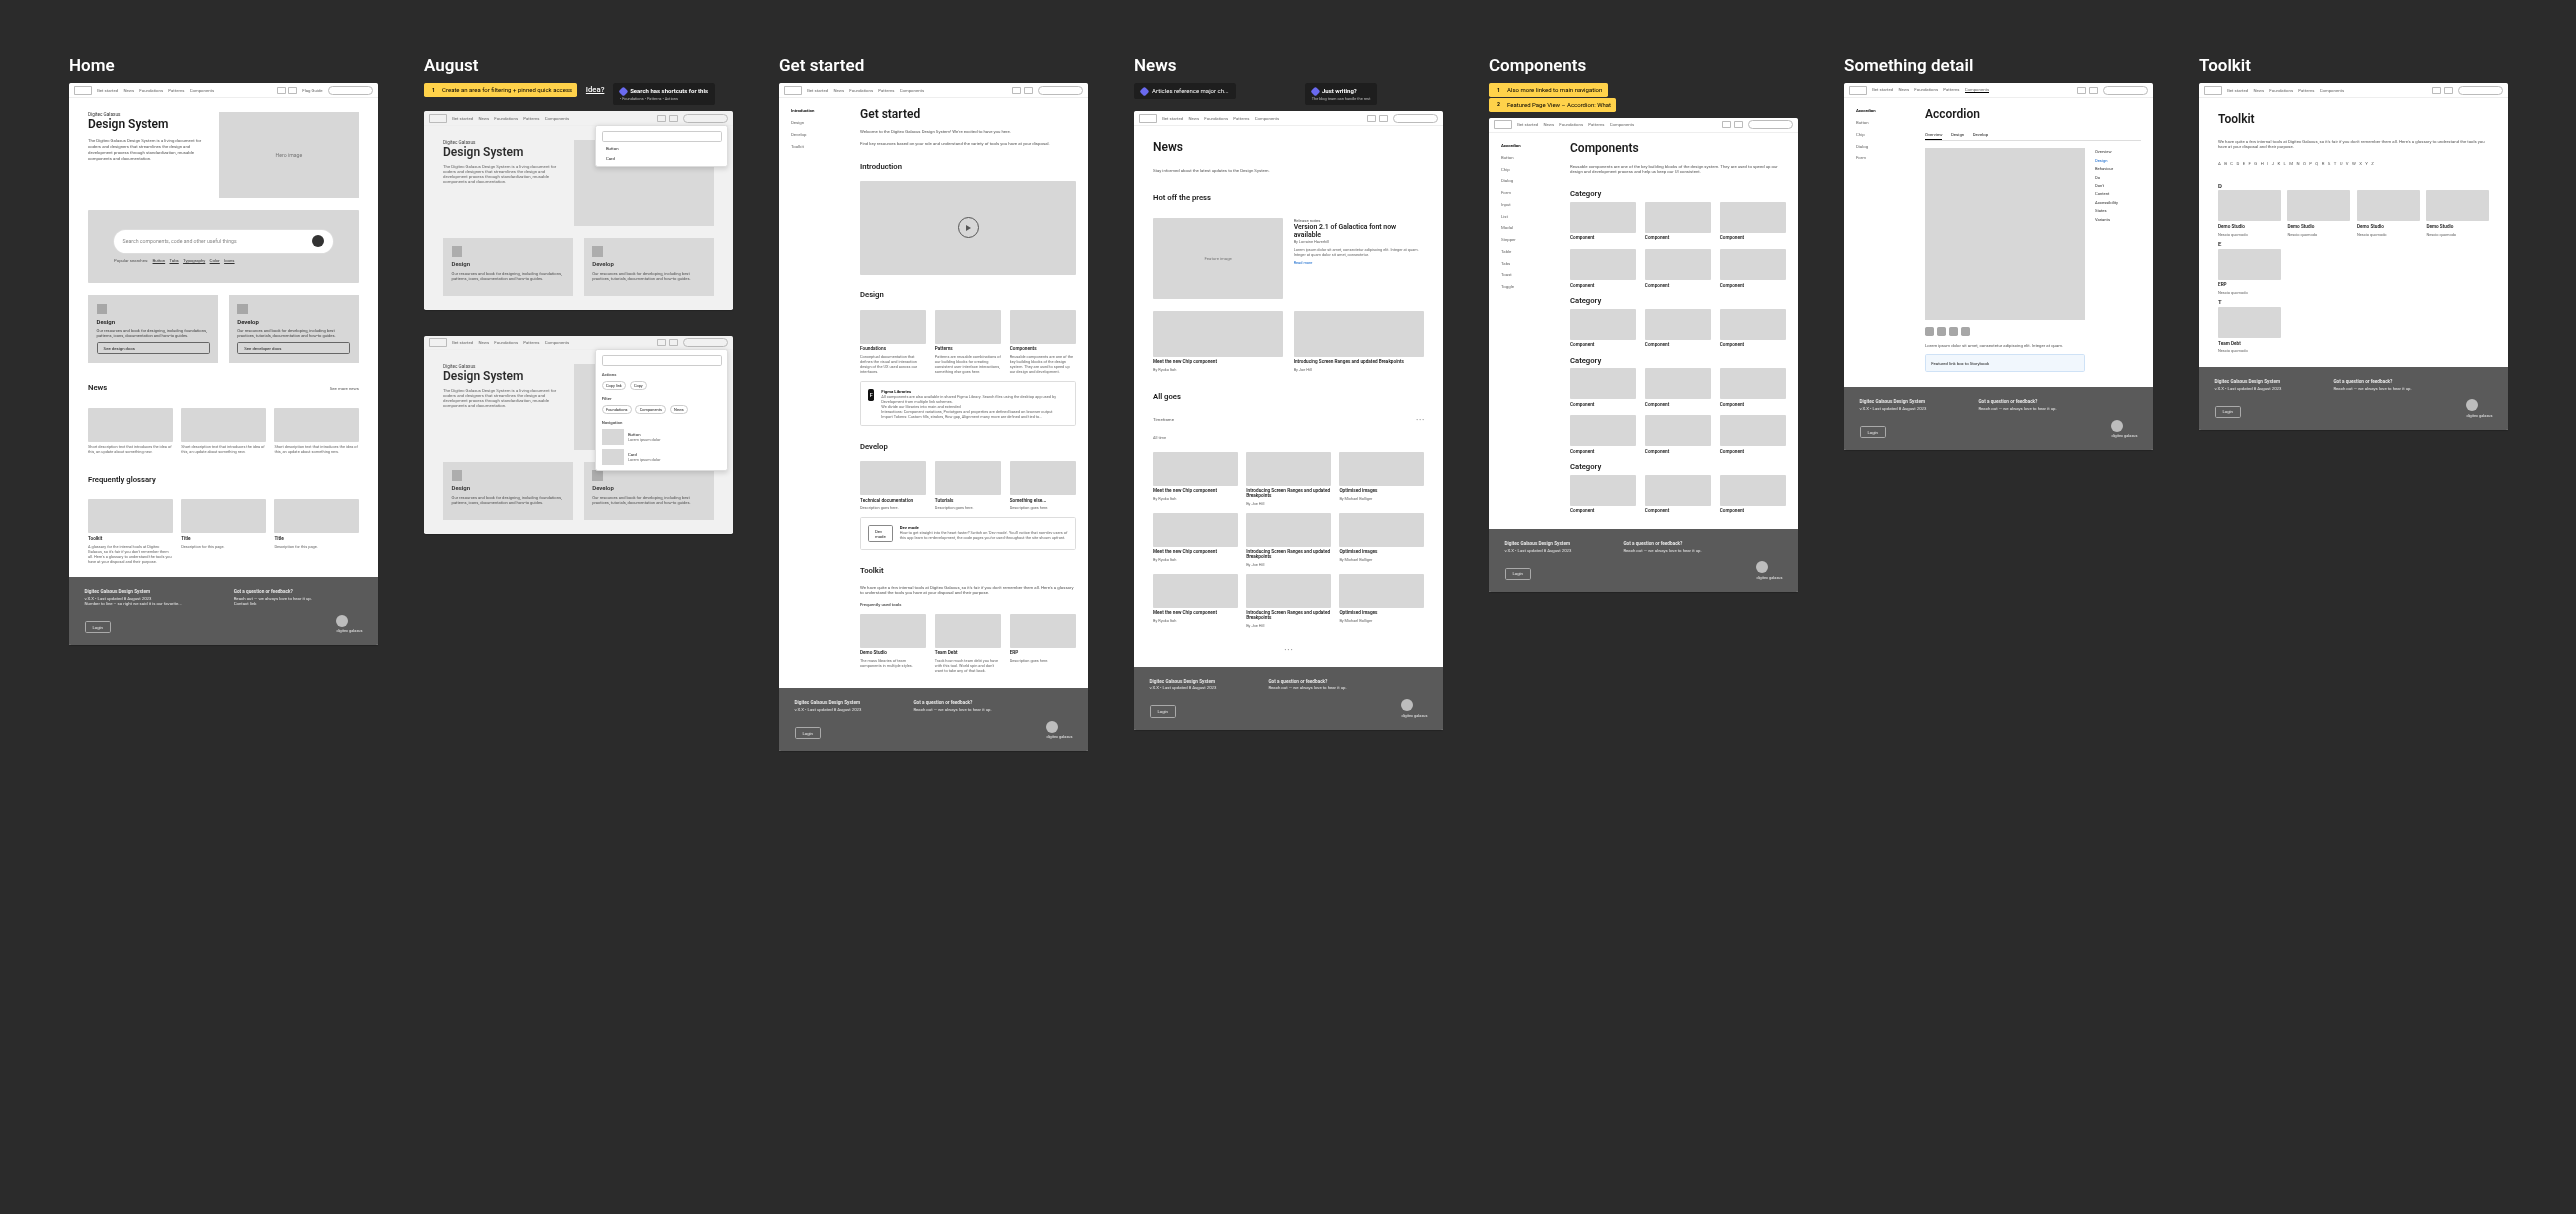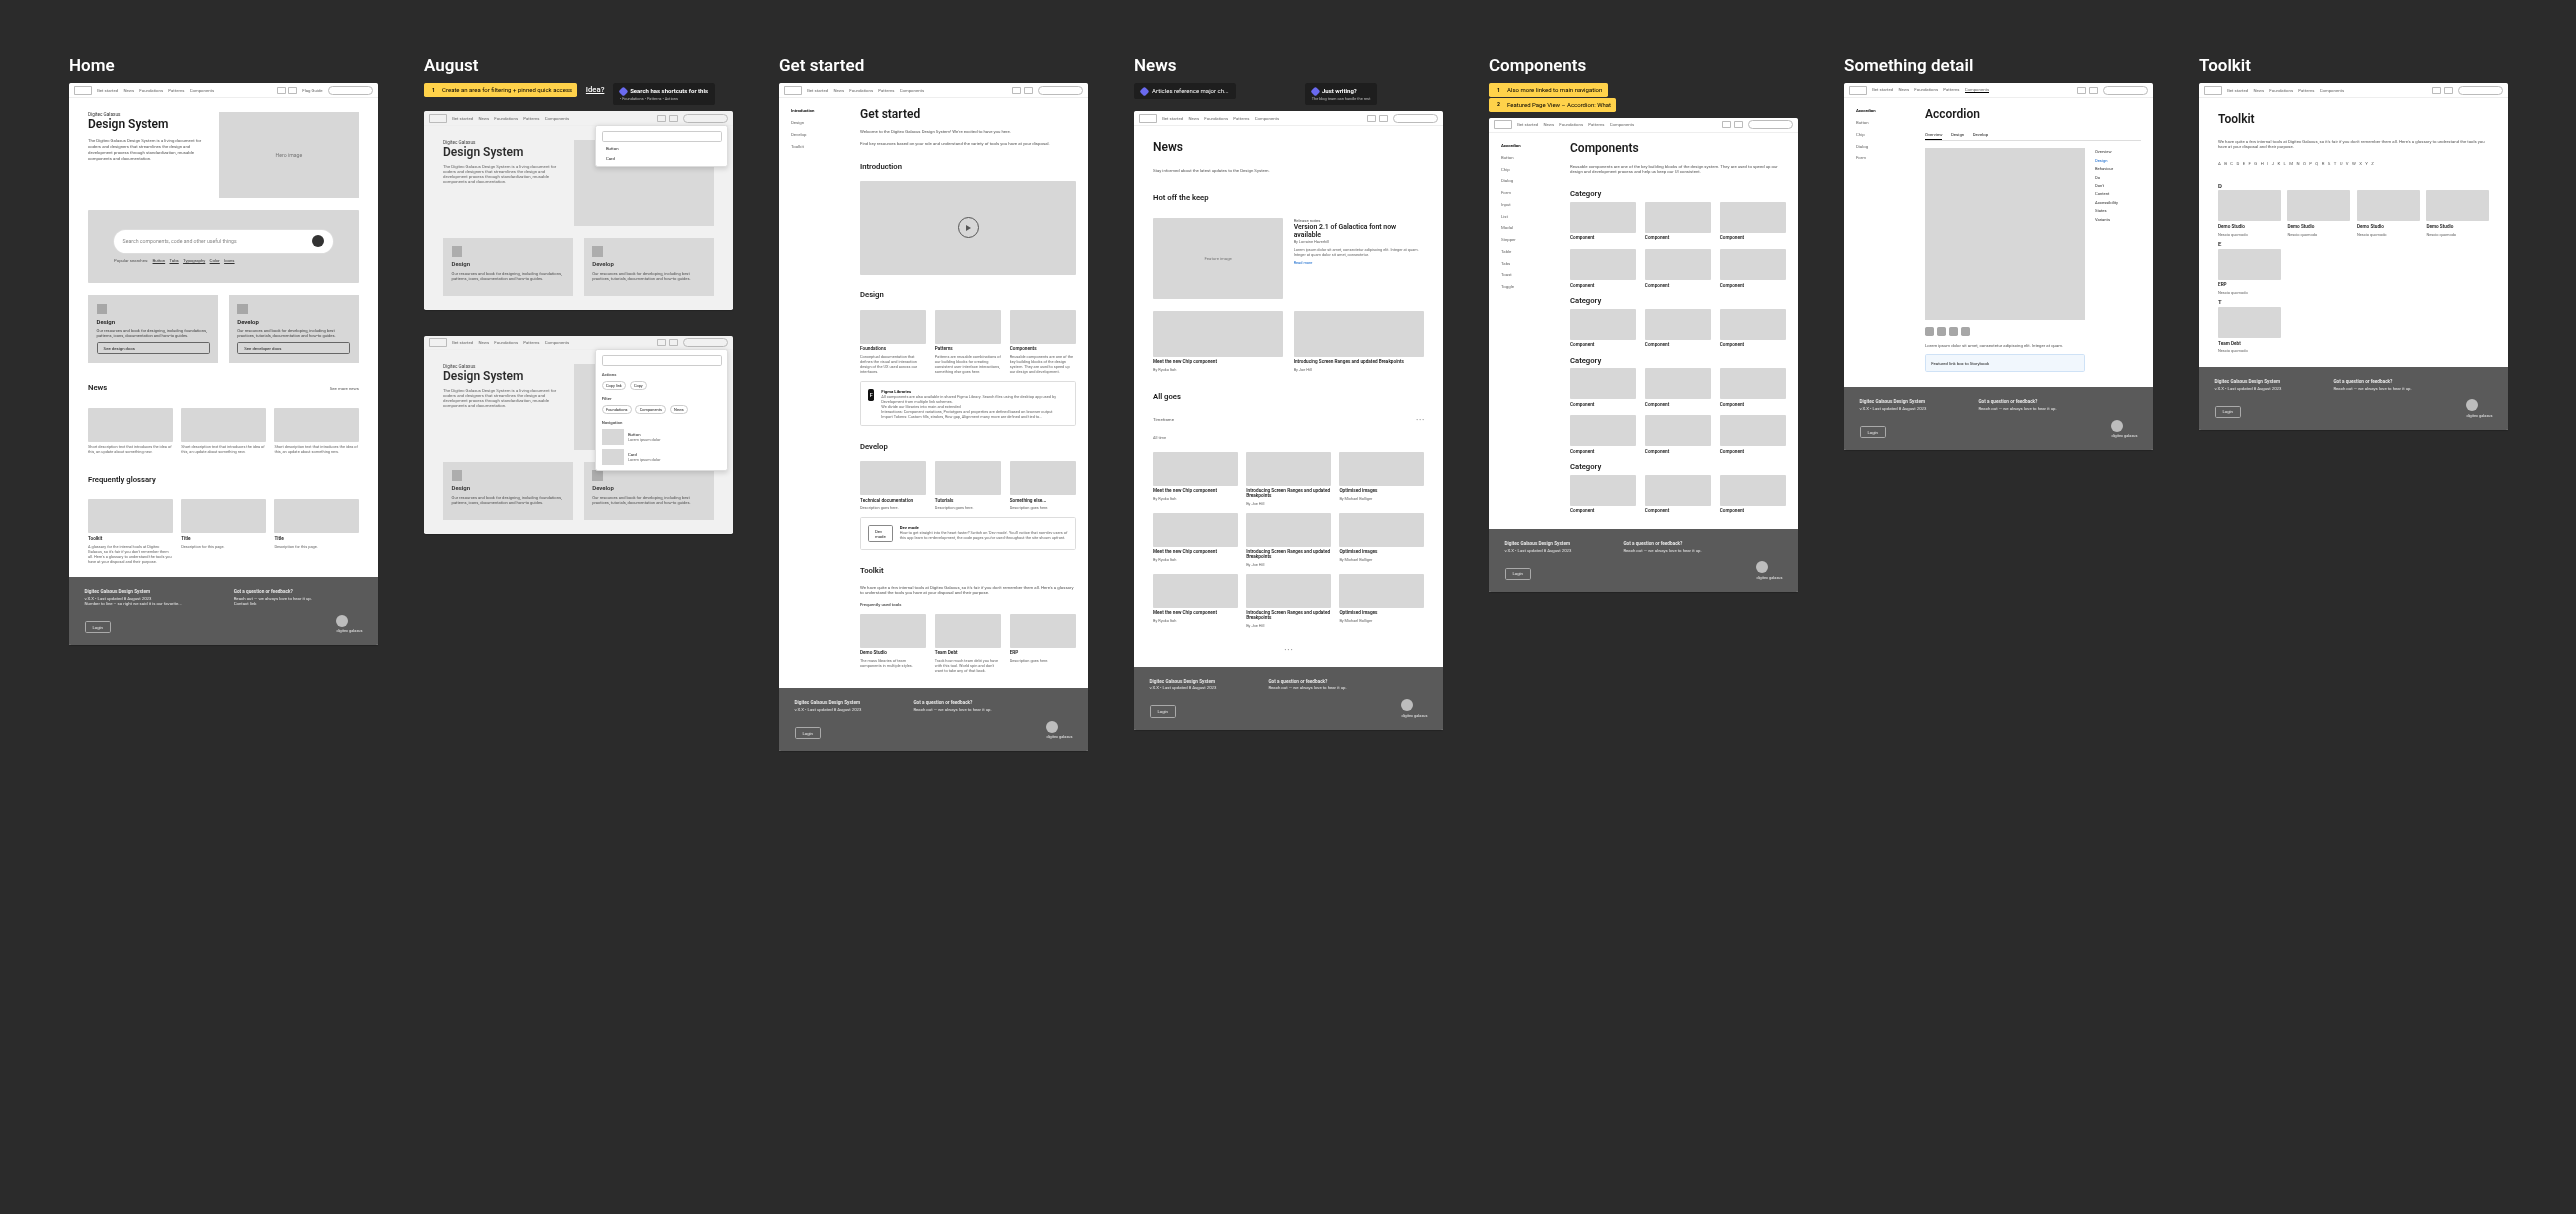--- a/index.html
+++ b/index.html
@@ -580,21 +580,21 @@
           <div class="sp"></div>
           <div class="toggle">
             <span class="t"></span>
             <span class="t"></span>
           </div>
           <div class="search"></div>
         </div>
       <div class="content">
         <h3 class="t1">News</h3>
         <div class="sub">Stay informed about the latest updates to the Design System.</div>
-        <h4 class="t2">Hot off the keep</h4>
+        <h4 class="t2">Hot off the press</h4>
         <div class="feature">
           <div class="imgblock">Feature image</div>
           <div>
             <div class="sub">Release notes</div>
             <div style="font-size:6.9px;font-weight:600;line-height:1.2">Version 2.1 of Galactica font now available</div>
             <div class="shrink">By Lorraine Haverhill</div>
             <div class="shrink" style="margin-top:3.4px">Lorem ipsum dolor sit amet, consectetur adipiscing elit. Integer at quam. Integer at quam dolor sit amet, consectetur.</div>
             <div class="shrink" style="color:var(--link);margin-top:2.6px">Read more</div>
           </div>
         </div>

